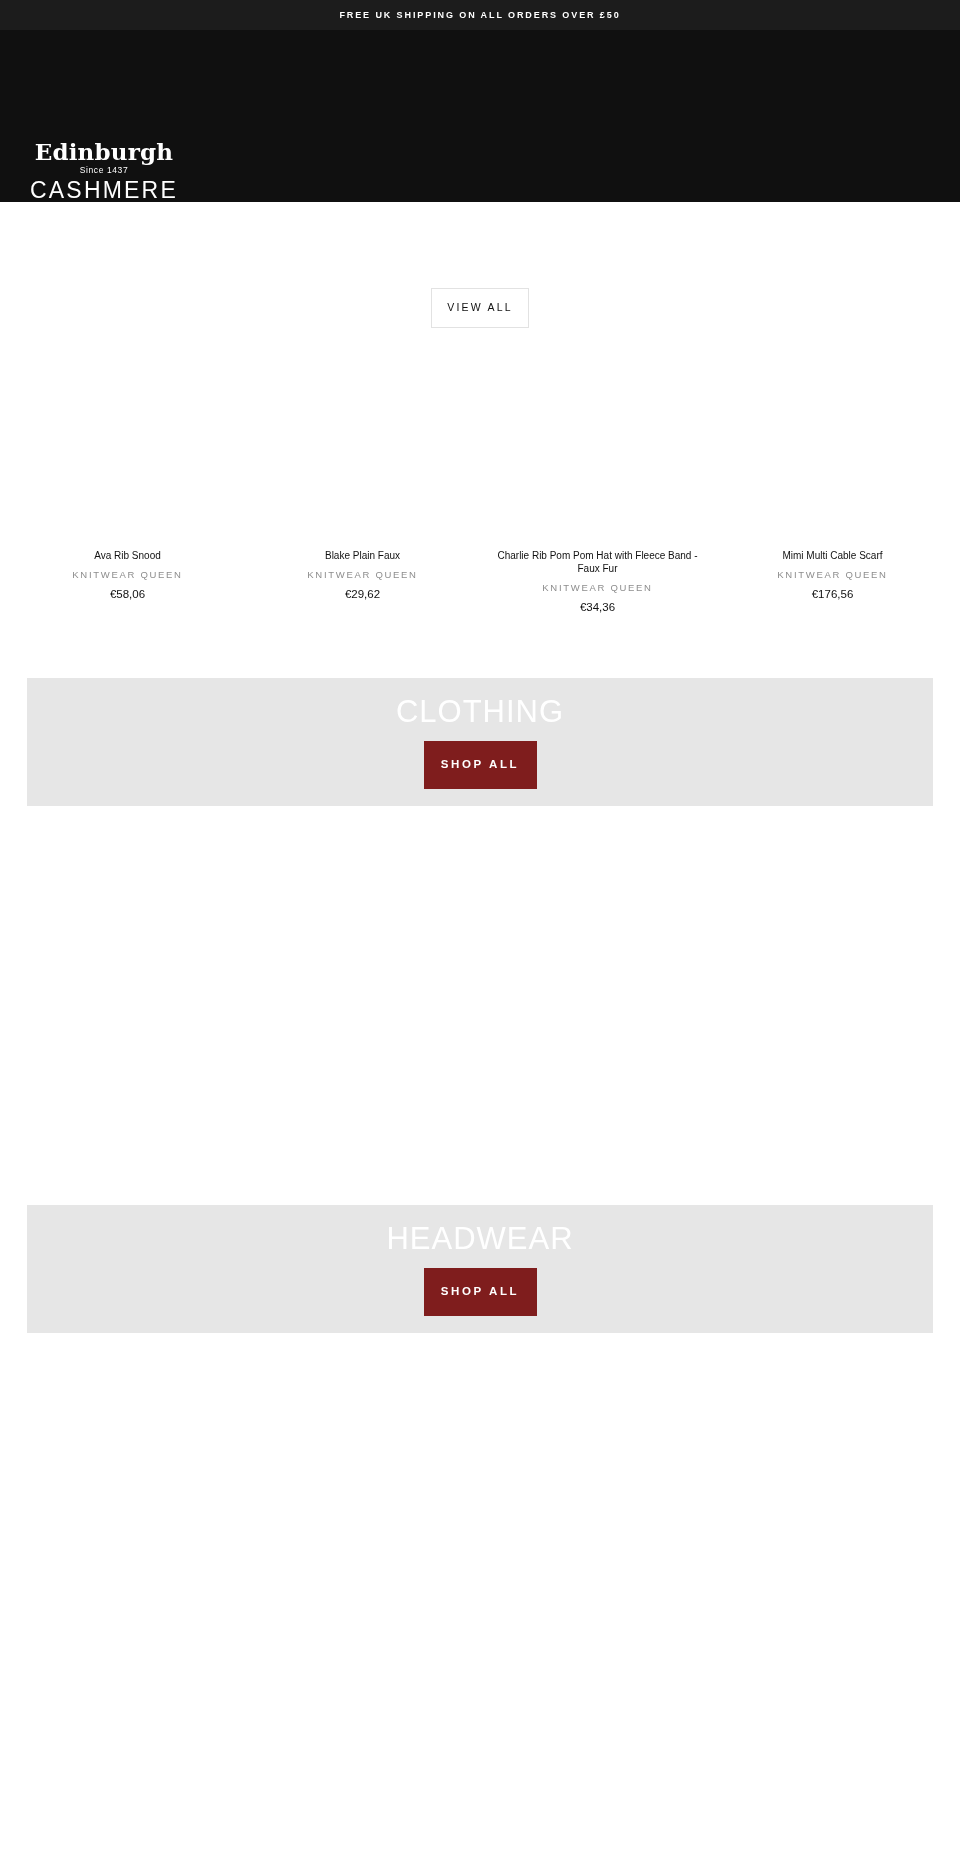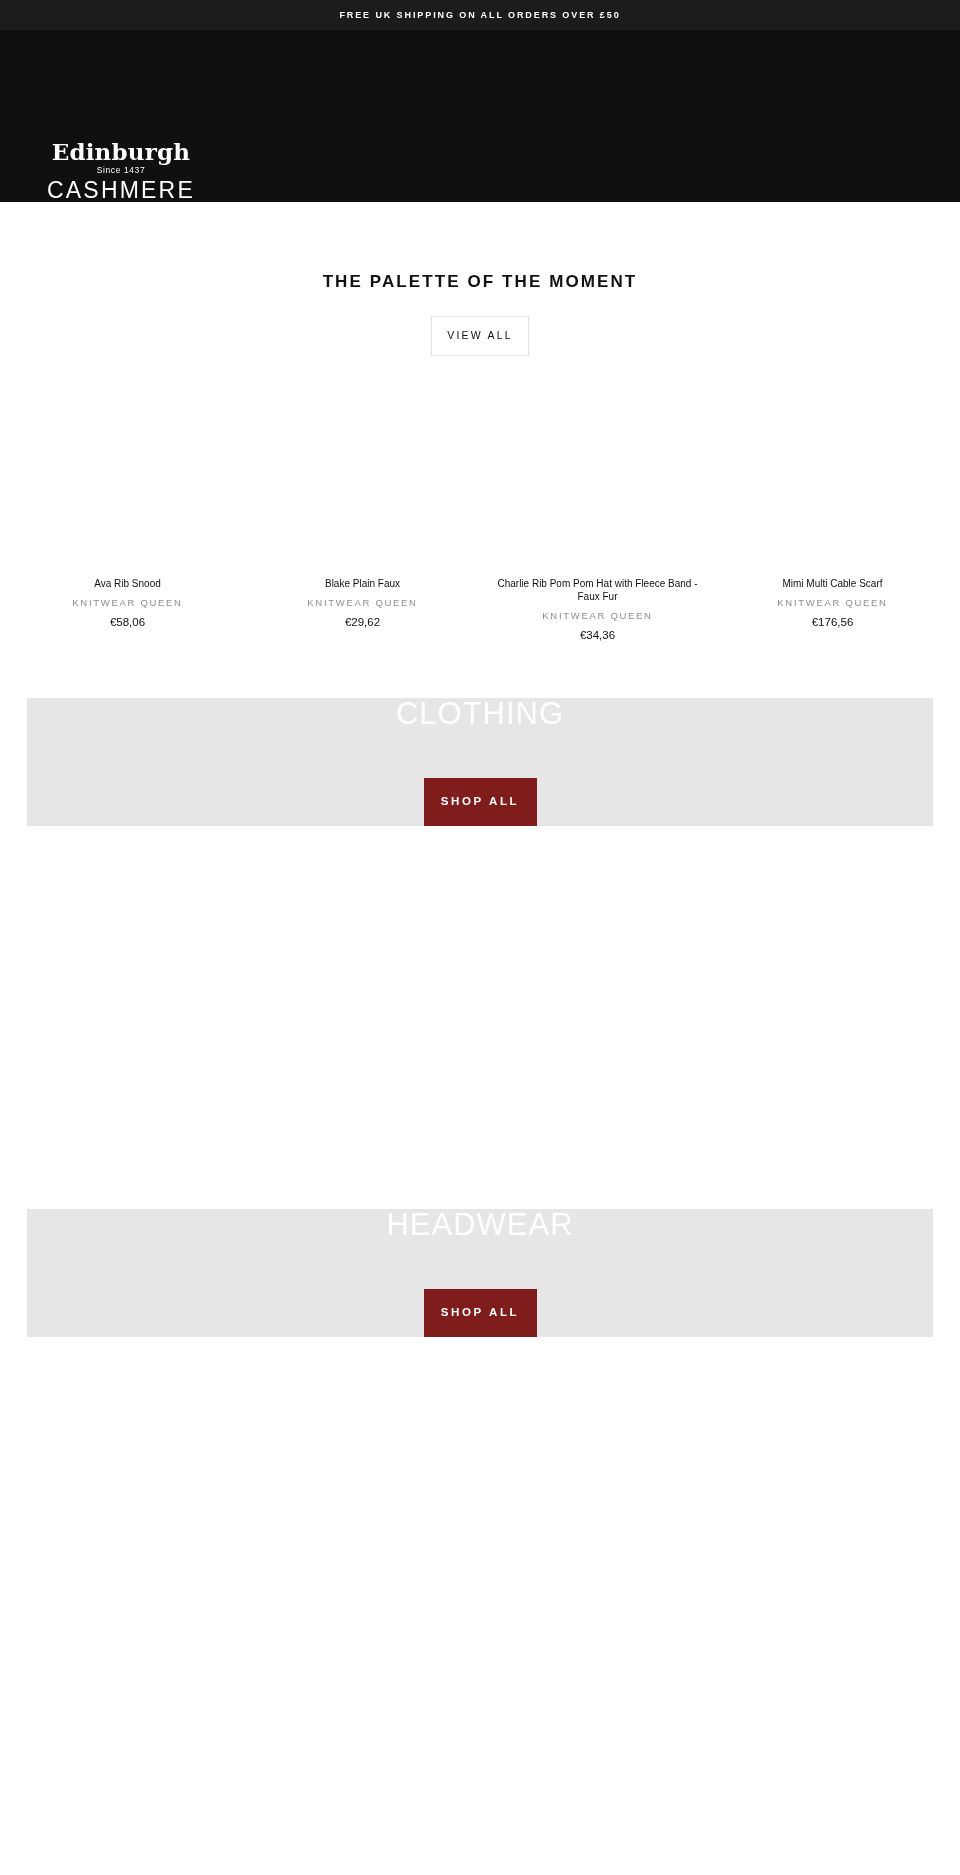--- a/index.html
+++ b/index.html
@@ -28,21 +28,21 @@
   }
 
   
   .hero {
     height: 172px;
     background: #101010;
     position: relative;
   }
   .brand {
     position: absolute;
-    left: 47px;
+    left: 30px;
     bottom: 0px;
     color: #ffffff;
     text-align: center;
     line-height: 1;
   }
   .brand-top {
     font-family: "DejaVu Serif", serif;
     font-size: 23px;
     font-weight: bold;
     letter-spacing: 0.2px;
@@ -66,21 +66,21 @@
     text-align: center;
   }
   .section-title {
     font-size: 17px;
     font-weight: bold;
     letter-spacing: 2.1px;
     color: #111111;
     text-transform: uppercase;
   }
   .view-all-btn {
-    margin: 24px auto 0 auto;
+    margin: 16px auto 0 auto;
     width: 98px;
     height: 40px;
     border: 1px solid #e2e2e2;
     background: #ffffff;
     color: #111111;
     font-size: 10.5px;
     letter-spacing: 2.2px;
     display: flex;
     align-items: center;
     justify-content: center;
@@ -119,27 +119,27 @@
     margin-top: 7px;
   }
   .product-price {
     font-size: 11.5px;
     color: #111111;
     margin-top: 8px;
   }
 
   
   .category-banner {
-    margin: 4px 27px;
+    margin: 12px 27px;
     height: 128px;
     background: #e6e6e6;
     display: flex;
     flex-direction: column;
     align-items: center;
-    justify-content: space-between;
+    justify-content: center;
   }
   .category-title {
     color: #ffffff;
     font-size: 31px;
     letter-spacing: 1px;
     font-weight: normal;
     line-height: 1;
   }
   .shop-all-btn {
     margin-top: 14px;
@@ -171,21 +171,20 @@
 
 <div class="hero">
   <div class="brand">
     <div class="brand-top">Edinburgh</div>
     <div class="brand-since">Since 1437</div>
     <div class="brand-bottom">CASHMERE</div>
   </div>
 </div>
 
 <div class="palette-section">
-  <div class="section-title">THE PALETTE OF THE MOMENT</div>
   <div class="view-all-btn">VIEW ALL</div>
 
   <div class="product-grid">
     <div class="product-card">
       <div class="product-image"></div>
       <div class="product-title">Ava Rib Snood</div>
       <div class="product-vendor">KNITWEAR QUEEN</div>
       <div class="product-price">€58,06</div>
     </div>
     <div class="product-card">

